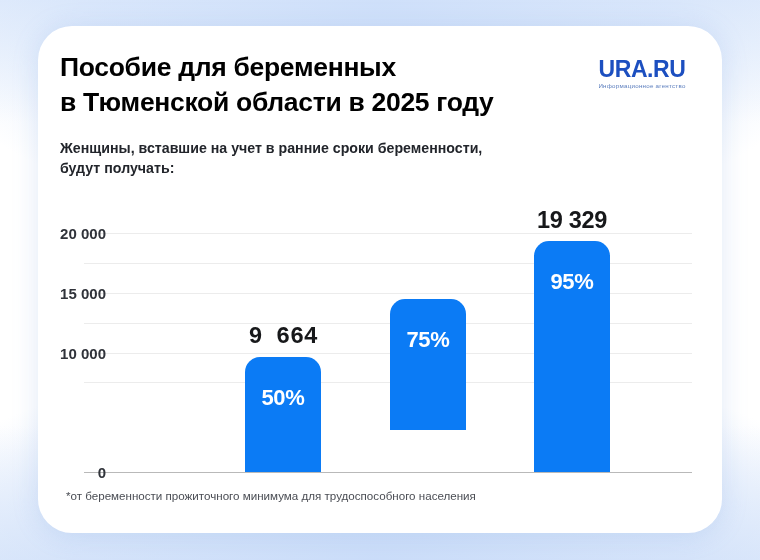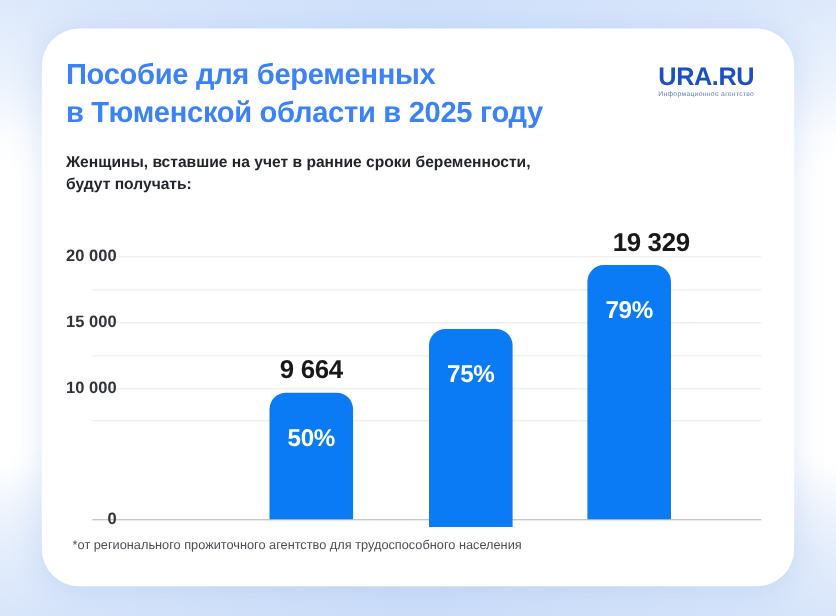--- a/index.html
+++ b/index.html
@@ -37,21 +37,21 @@
   
   #title {
     position: absolute;
     left: 22px;
     top: 24px;
     width: 470px;
     font-size: 26.5px;
     font-weight: bold;
     line-height: 1.31;
     letter-spacing: -0.3px;
-    color: #3b82f6;
+    color: #000000;
     white-space: pre-line;
   }
   #logo {
     position: absolute;
     right: 26px;
     top: 32px;
     width: 108px;
     text-align: center;
   }
   #logo-word {
@@ -173,25 +173,25 @@
         <div class="gridline" style="top: 161.5px;"></div>
         <div class="gridline" style="top: 191.375px;"></div>
         <div class="gridline baseline" style="top: 281px;"></div>
         <div class="ylabel" style="top: 281px;">0</div>
         <div class="ylabel" style="top: 161.5px;">10 000</div>
         <div class="ylabel" style="top: 101.75px; text-align: right;">15 000</div>
         <div class="ylabel" style="top: 42px;">20 000</div>
         <div class="bar" style="left: 207px; top: 165.515px; width: 76px; height: 115.485px;">
           <div class="bar-pct" style="top: 28px;">50%</div>
         </div>
-        <div class="bar-value" style="left: 245px; top: 131.515px;">9 664</div>
-        <div class="bar" style="left: 352px; top: 107.773px; width: 76px; height: 180px;">
+        <div class="bar-value" style="left: 245px; top: 131.515px; font-family: Liberation Mono, monospace;">9 664</div>
+        <div class="bar" style="left: 352px; top: 107.773px; width: 76px; height: 131px;">
           <div class="bar-pct" style="top: 28px;">75%</div>
         </div>
         <div class="bar" style="left: 496px; top: 50.0185px; width: 76px; height: 230.982px;">
-          <div class="bar-pct" style="top: 28px;">79%</div>
+          <div class="bar-pct" style="top: 28px;">95%</div>
         </div>
-        <div class="bar-value" style="left: 534px; top: 16.0185px; margin-left: 20px;">19 329</div>
+        <div class="bar-value" style="left: 534px; top: 16.0185px;">19 329</div>
       </div>
 
-    <div id="footnote">*от регионального прожиточного агентство для трудоспособного населения</div>
+    <div id="footnote">*от беременности прожиточного минимума для трудоспособного населения</div>
   </div>
 </div>
 
 </body></html>

